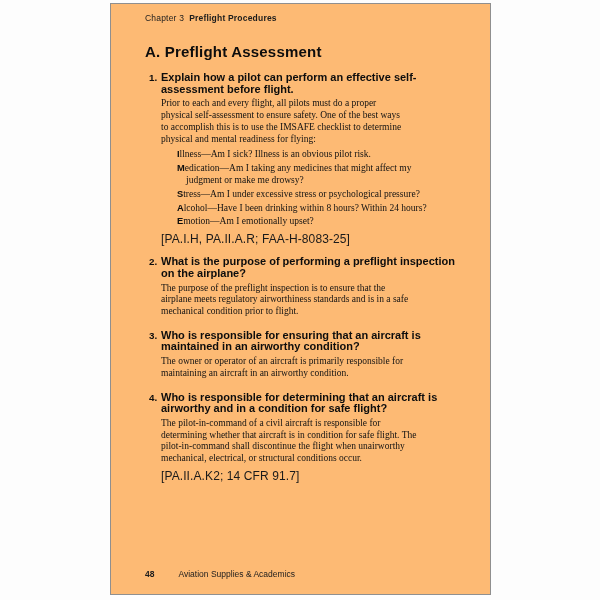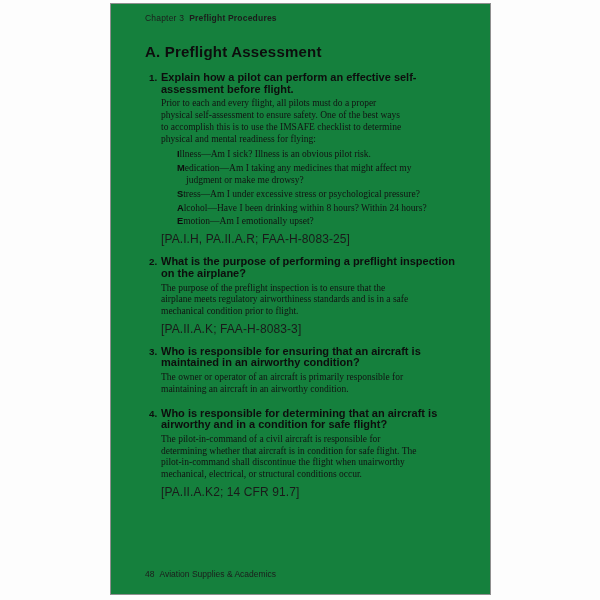--- a/index.html
+++ b/index.html
@@ -12,21 +12,21 @@
     color: #151515;
     position: relative;
     overflow: hidden;
   }
   .page {
     position: absolute;
     left: 110px;
     top: 3px;
     width: 379px;
     height: 590px;
-    background: #15803d;
+    background: #fdba74;
     border: 1px solid #8f8f8f;
   }
   .content {
     padding: 9px 22px 0 34px;
   }
   .running-head {
     font-size: 8.5px;
     line-height: 10px;
     color: #1c1c1c;
     letter-spacing: 0.2px;
@@ -103,22 +103,22 @@
   }
   .page-footer {
     position: absolute;
     left: 34px;
     bottom: 15px;
     font-size: 8.5px;
     line-height: 10px;
     color: #1c1c1c;
   }
   .page-footer .pf-num {
-    font-weight: normal;
-    margin-right: 5px;
+    font-weight: bold;
+    margin-right: 24px;
   }
 </style>
 </head>
 <body>
 
 <div class="page">
   <div class="content">
 
     <div class="running-head">
       <span>Chapter 3</span><span class="rh-bold">Preflight Procedures</span>
@@ -152,21 +152,20 @@
     <div class="question-block">
       <div class="q-head">
         <span class="q-num">2.</span>
         <span class="q-text">What is the purpose of performing a preflight inspection
 on the airplane?</span>
       </div>
       <div class="q-body">
         <div class="para">The purpose of the preflight inspection is to ensure that the
 airplane meets regulatory airworthiness standards and is in a safe
 mechanical condition prior to flight.</div>
-        <div class="acs-ref">[PA.II.A.K; FAA-H-8083-3]</div>
       </div>
     </div>
 
     <div class="question-block">
       <div class="q-head">
         <span class="q-num">3.</span>
         <span class="q-text">Who is responsible for ensuring that an aircraft is
 maintained in an airworthy condition?</span>
       </div>
       <div class="q-body">

